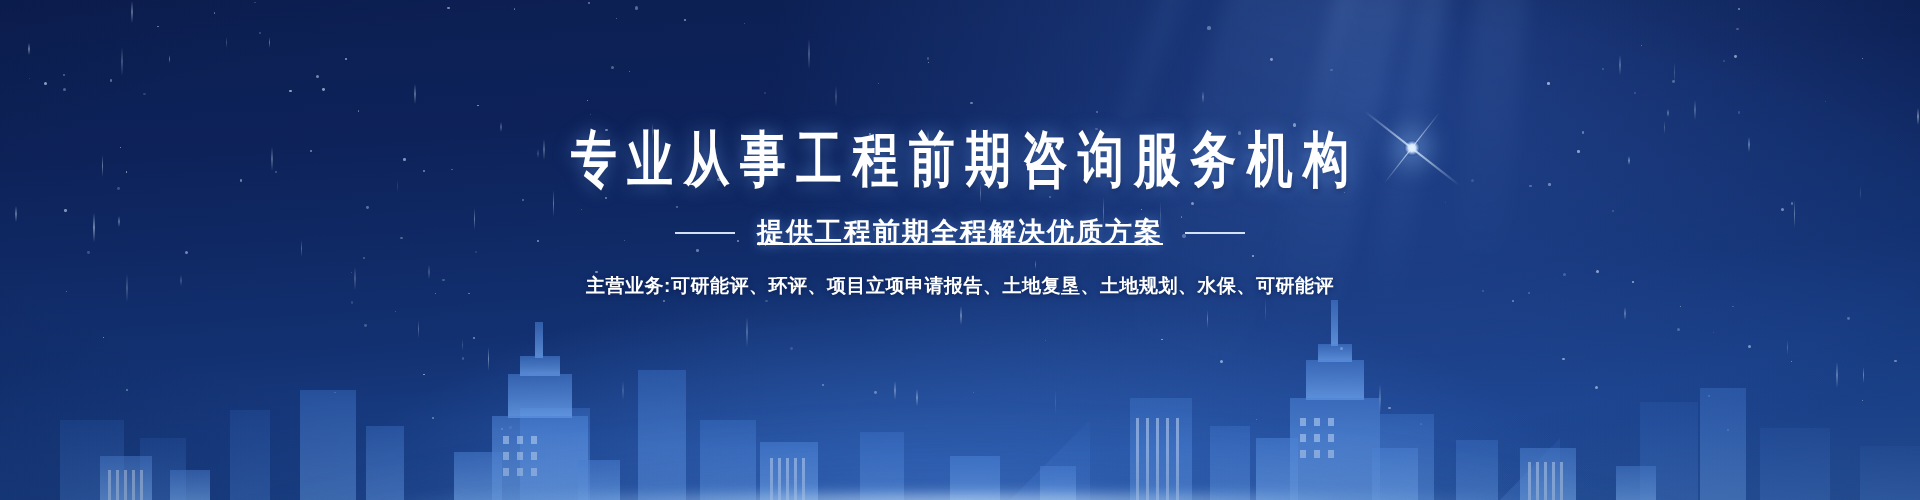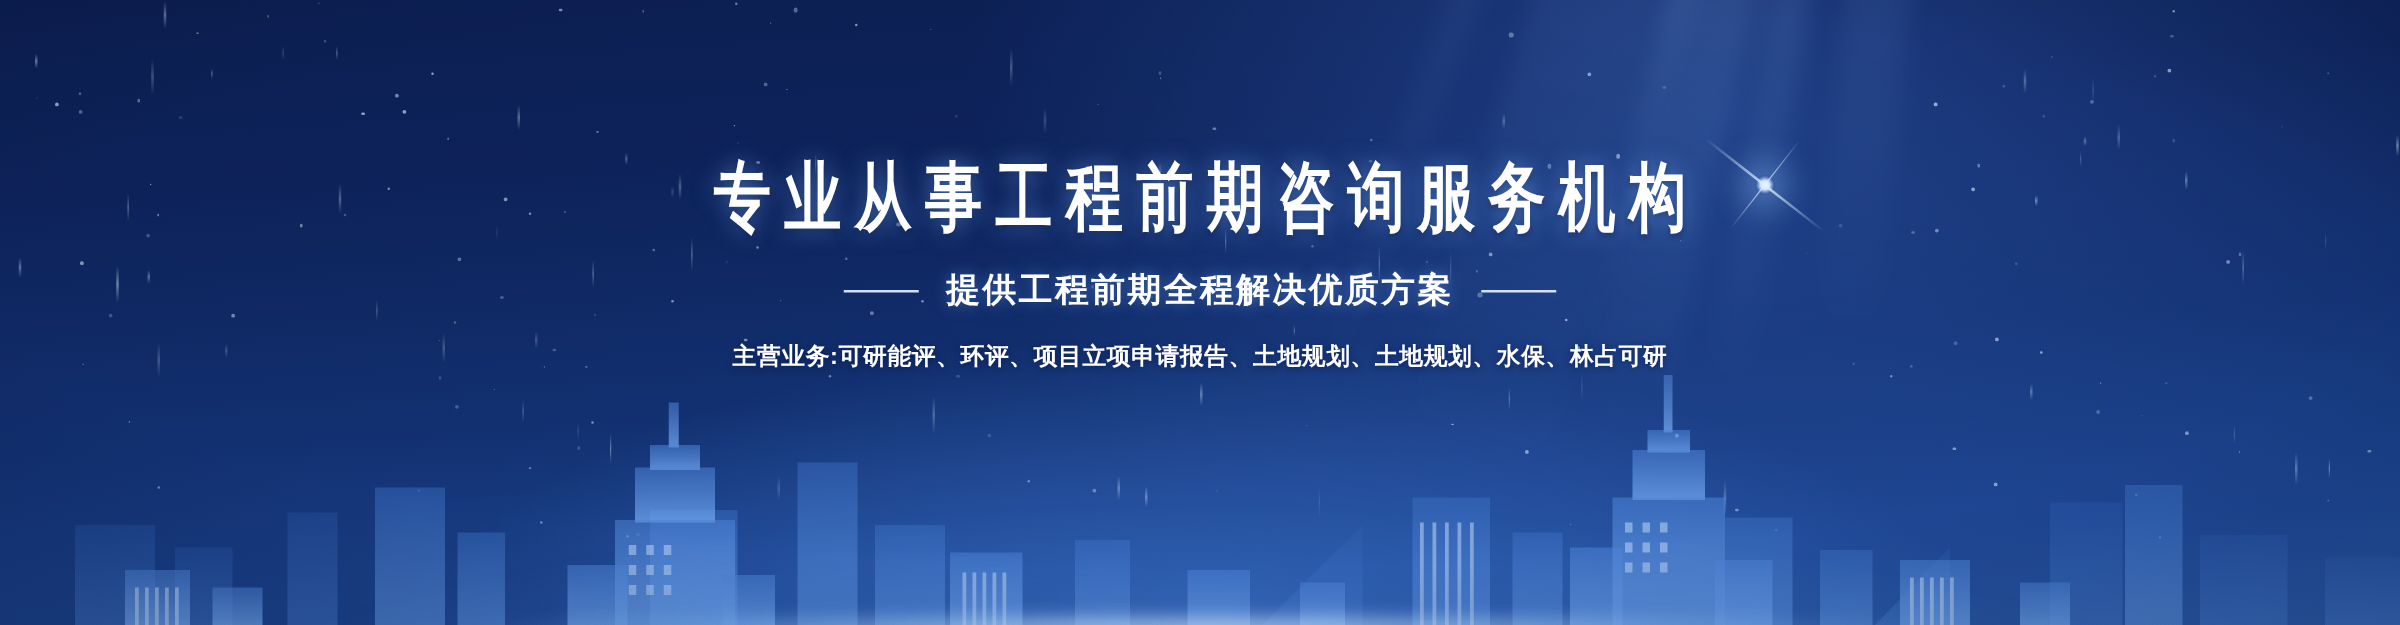--- a/index.html
+++ b/index.html
@@ -108,20 +108,21 @@
     white-space:nowrap;
   }
   .dash{
     display:block; width:60px; height:2px;
     background:rgba(228,240,255,0.92);
   }
   .sub-title{
     font-size:27px; font-weight:bold; color:#ffffff;
     letter-spacing:2px; line-height:1;
     text-shadow:0 0 12px rgba(120,175,255,0.45);
+    text-decoration:underline;
   }
 
   .biz-line{
     margin-top:30px;
     font-size:19px; font-weight:bold; color:#ffffff;
     letter-spacing:0.5px; line-height:1;
     text-shadow:0 1px 5px rgba(5,20,60,0.6);
     white-space:nowrap;
   }
 </style>
@@ -472,16 +473,16 @@
 
   <div class="content">
     <h1 class="main-title">专业从事工程前期咨询服务机构</h1>
 
     <div class="sub-row">
       <span class="dash"></span>
       <h2 class="sub-title">提供工程前期全程解决优质方案</h2>
       <span class="dash"></span>
     </div>
 
-    <p class="biz-line">主营业务:可研能评、环评、项目立项申请报告、土地规划、土地规划、水保、林占可研</p>
+    <p class="biz-line">主营业务:可研能评、环评、项目立项申请报告、土地复垦、土地规划、水保、可研能评</p>
   </div>
 
 </div>
 
 </body></html>

